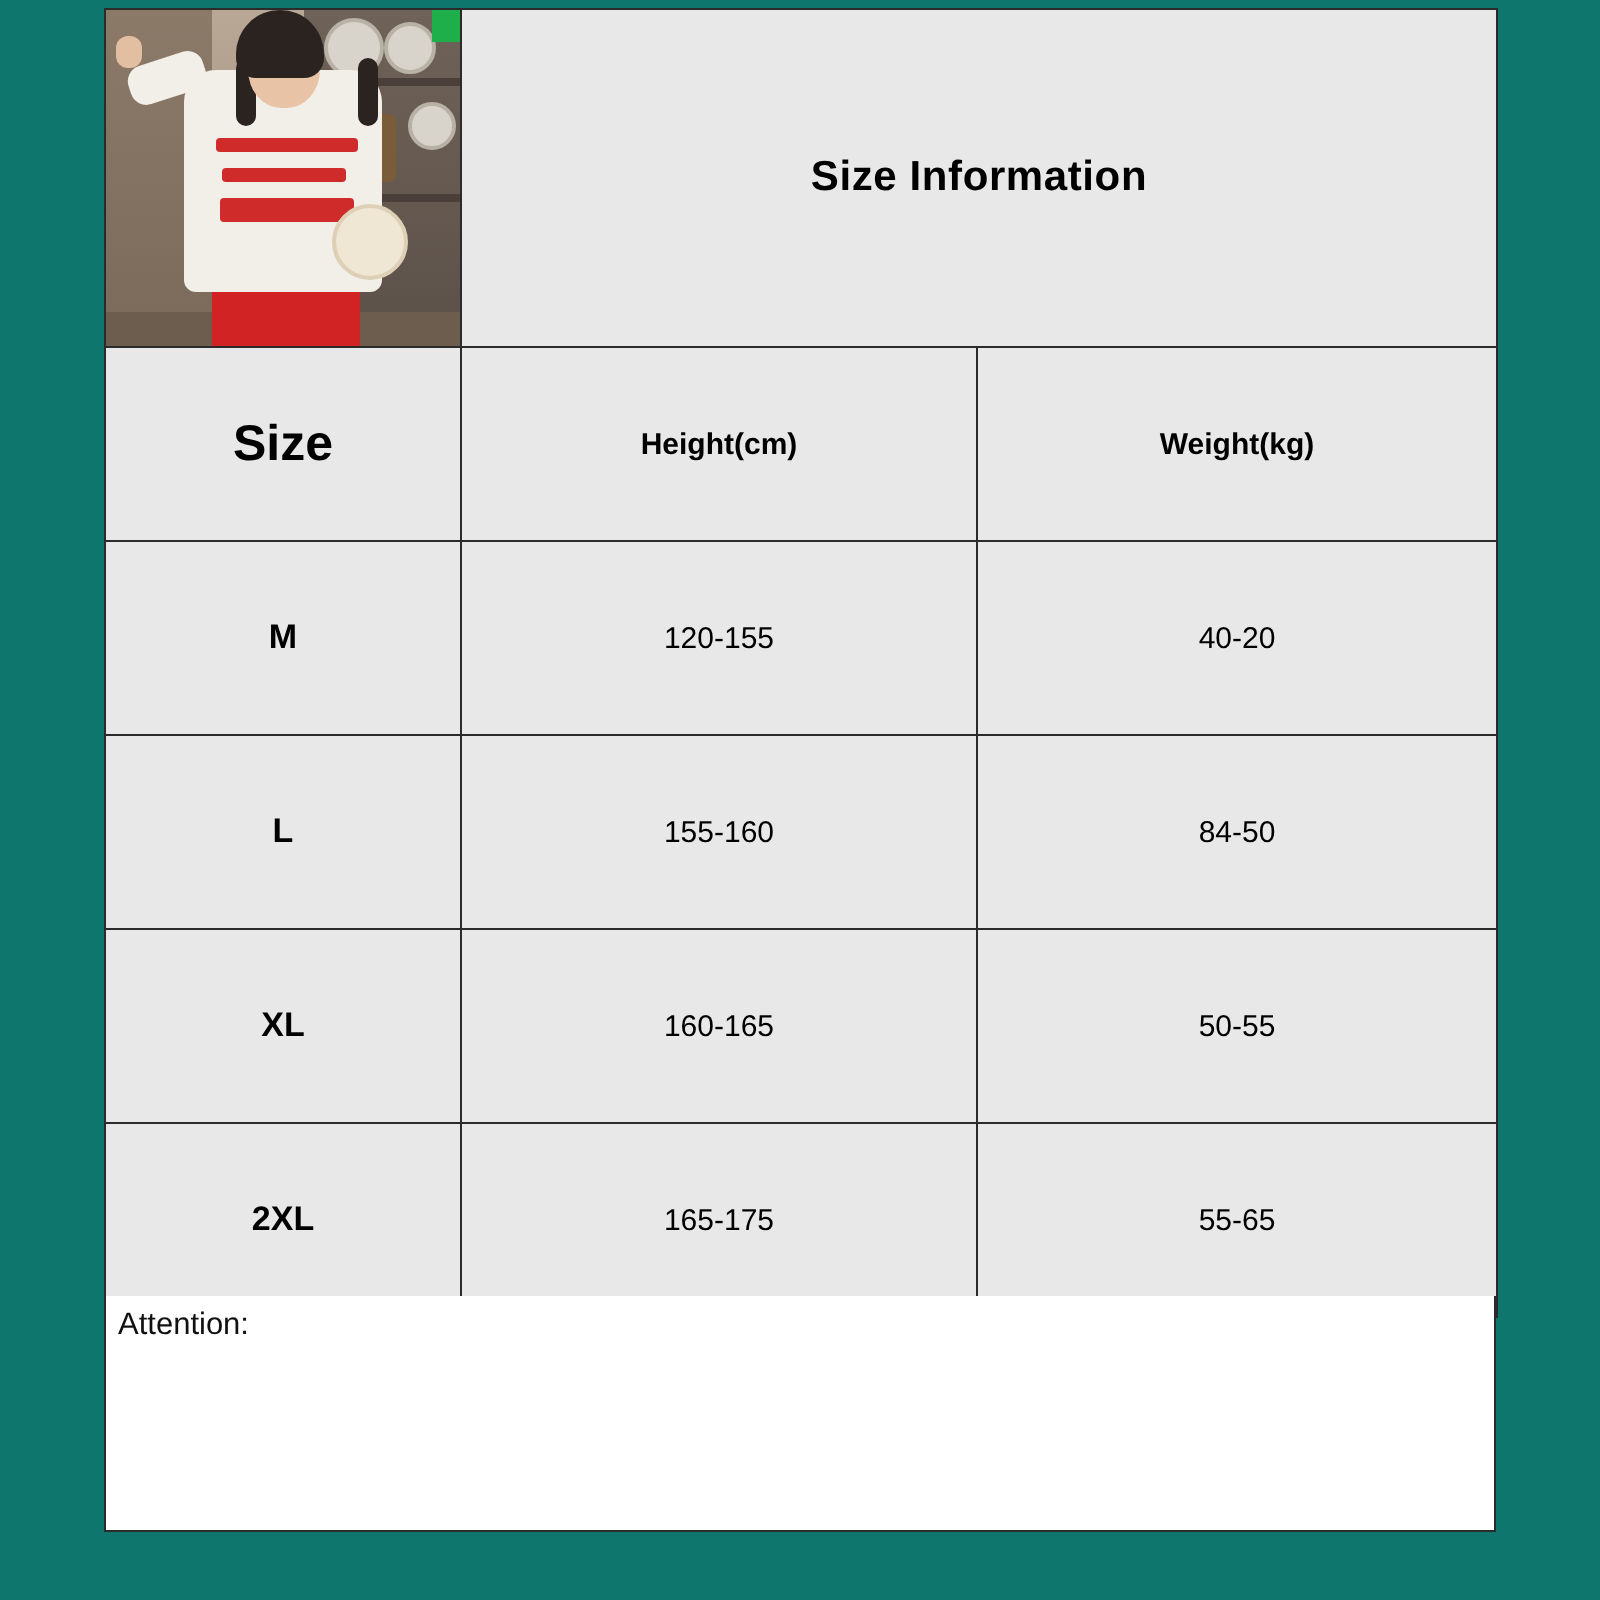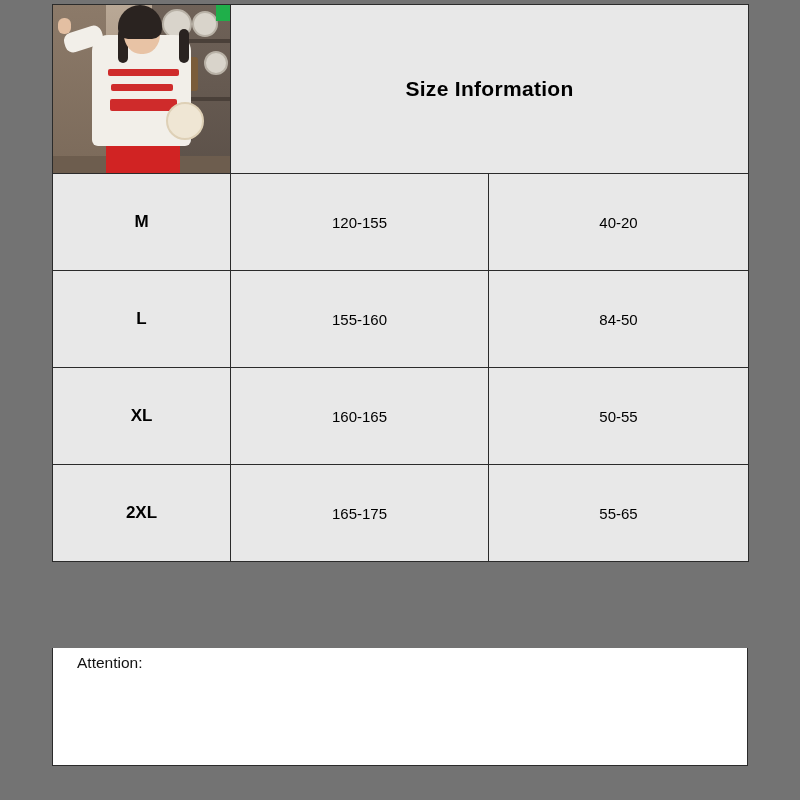--- a/index.html
+++ b/index.html
@@ -11,21 +11,21 @@
     width: 800px;
     height: 800px;
     font-family: "Liberation Sans", sans-serif;
     color: #000000;
     overflow: hidden;
   }
   #page {
     position: relative;
     width: 800px;
     height: 800px;
-    background: #737373;
+    background: #0f766e;
     box-sizing: border-box;
   }
   
   #size-table {
     position: absolute;
     left: 52px;
     top: 4px;
     width: 696px;
     border-collapse: collapse;
     table-layout: fixed;
@@ -81,21 +81,21 @@
   #attention-box {
     position: absolute;
     left: 52px;
     top: 648px;
     width: 696px;
     height: 118px;
     box-sizing: border-box;
     border: 1px solid #2b2b2b;
     border-top: none;
     background: #ffffff;
-    padding: 4px 6px 0 24px;
+    padding: 4px 6px 0 6px;
   }
   #attention-box p {
     margin: 0;
     font-size: 15.5px;
     line-height: 1.42;
     color: #111111;
     white-space: pre-wrap;
   }
 
   
@@ -226,20 +226,25 @@
             <div class="ph-hair"></div>
             <div class="ph-text1"></div>
             <div class="ph-text2"></div>
             <div class="ph-text3"></div>
             <div class="ph-bag"></div>
           </div>
         </td>
         <td colspan="2" class="title-cell">Size Information</td>
       </tr>
 
+      <tr class="colhead-row">
+        <td class="colhead-size">Size</td>
+        <td class="colhead">Height(cm)</td>
+        <td class="colhead">Weight(kg)</td>
+      </tr>
 
       <tr class="data-row">
         <td class="cell-size">M</td>
         <td class="cell-val">120-155</td>
         <td class="cell-val">40-20</td>
       </tr>
       <tr class="data-row">
         <td class="cell-size">L</td>
         <td class="cell-val">155-160</td>
         <td class="cell-val">84-50</td>

